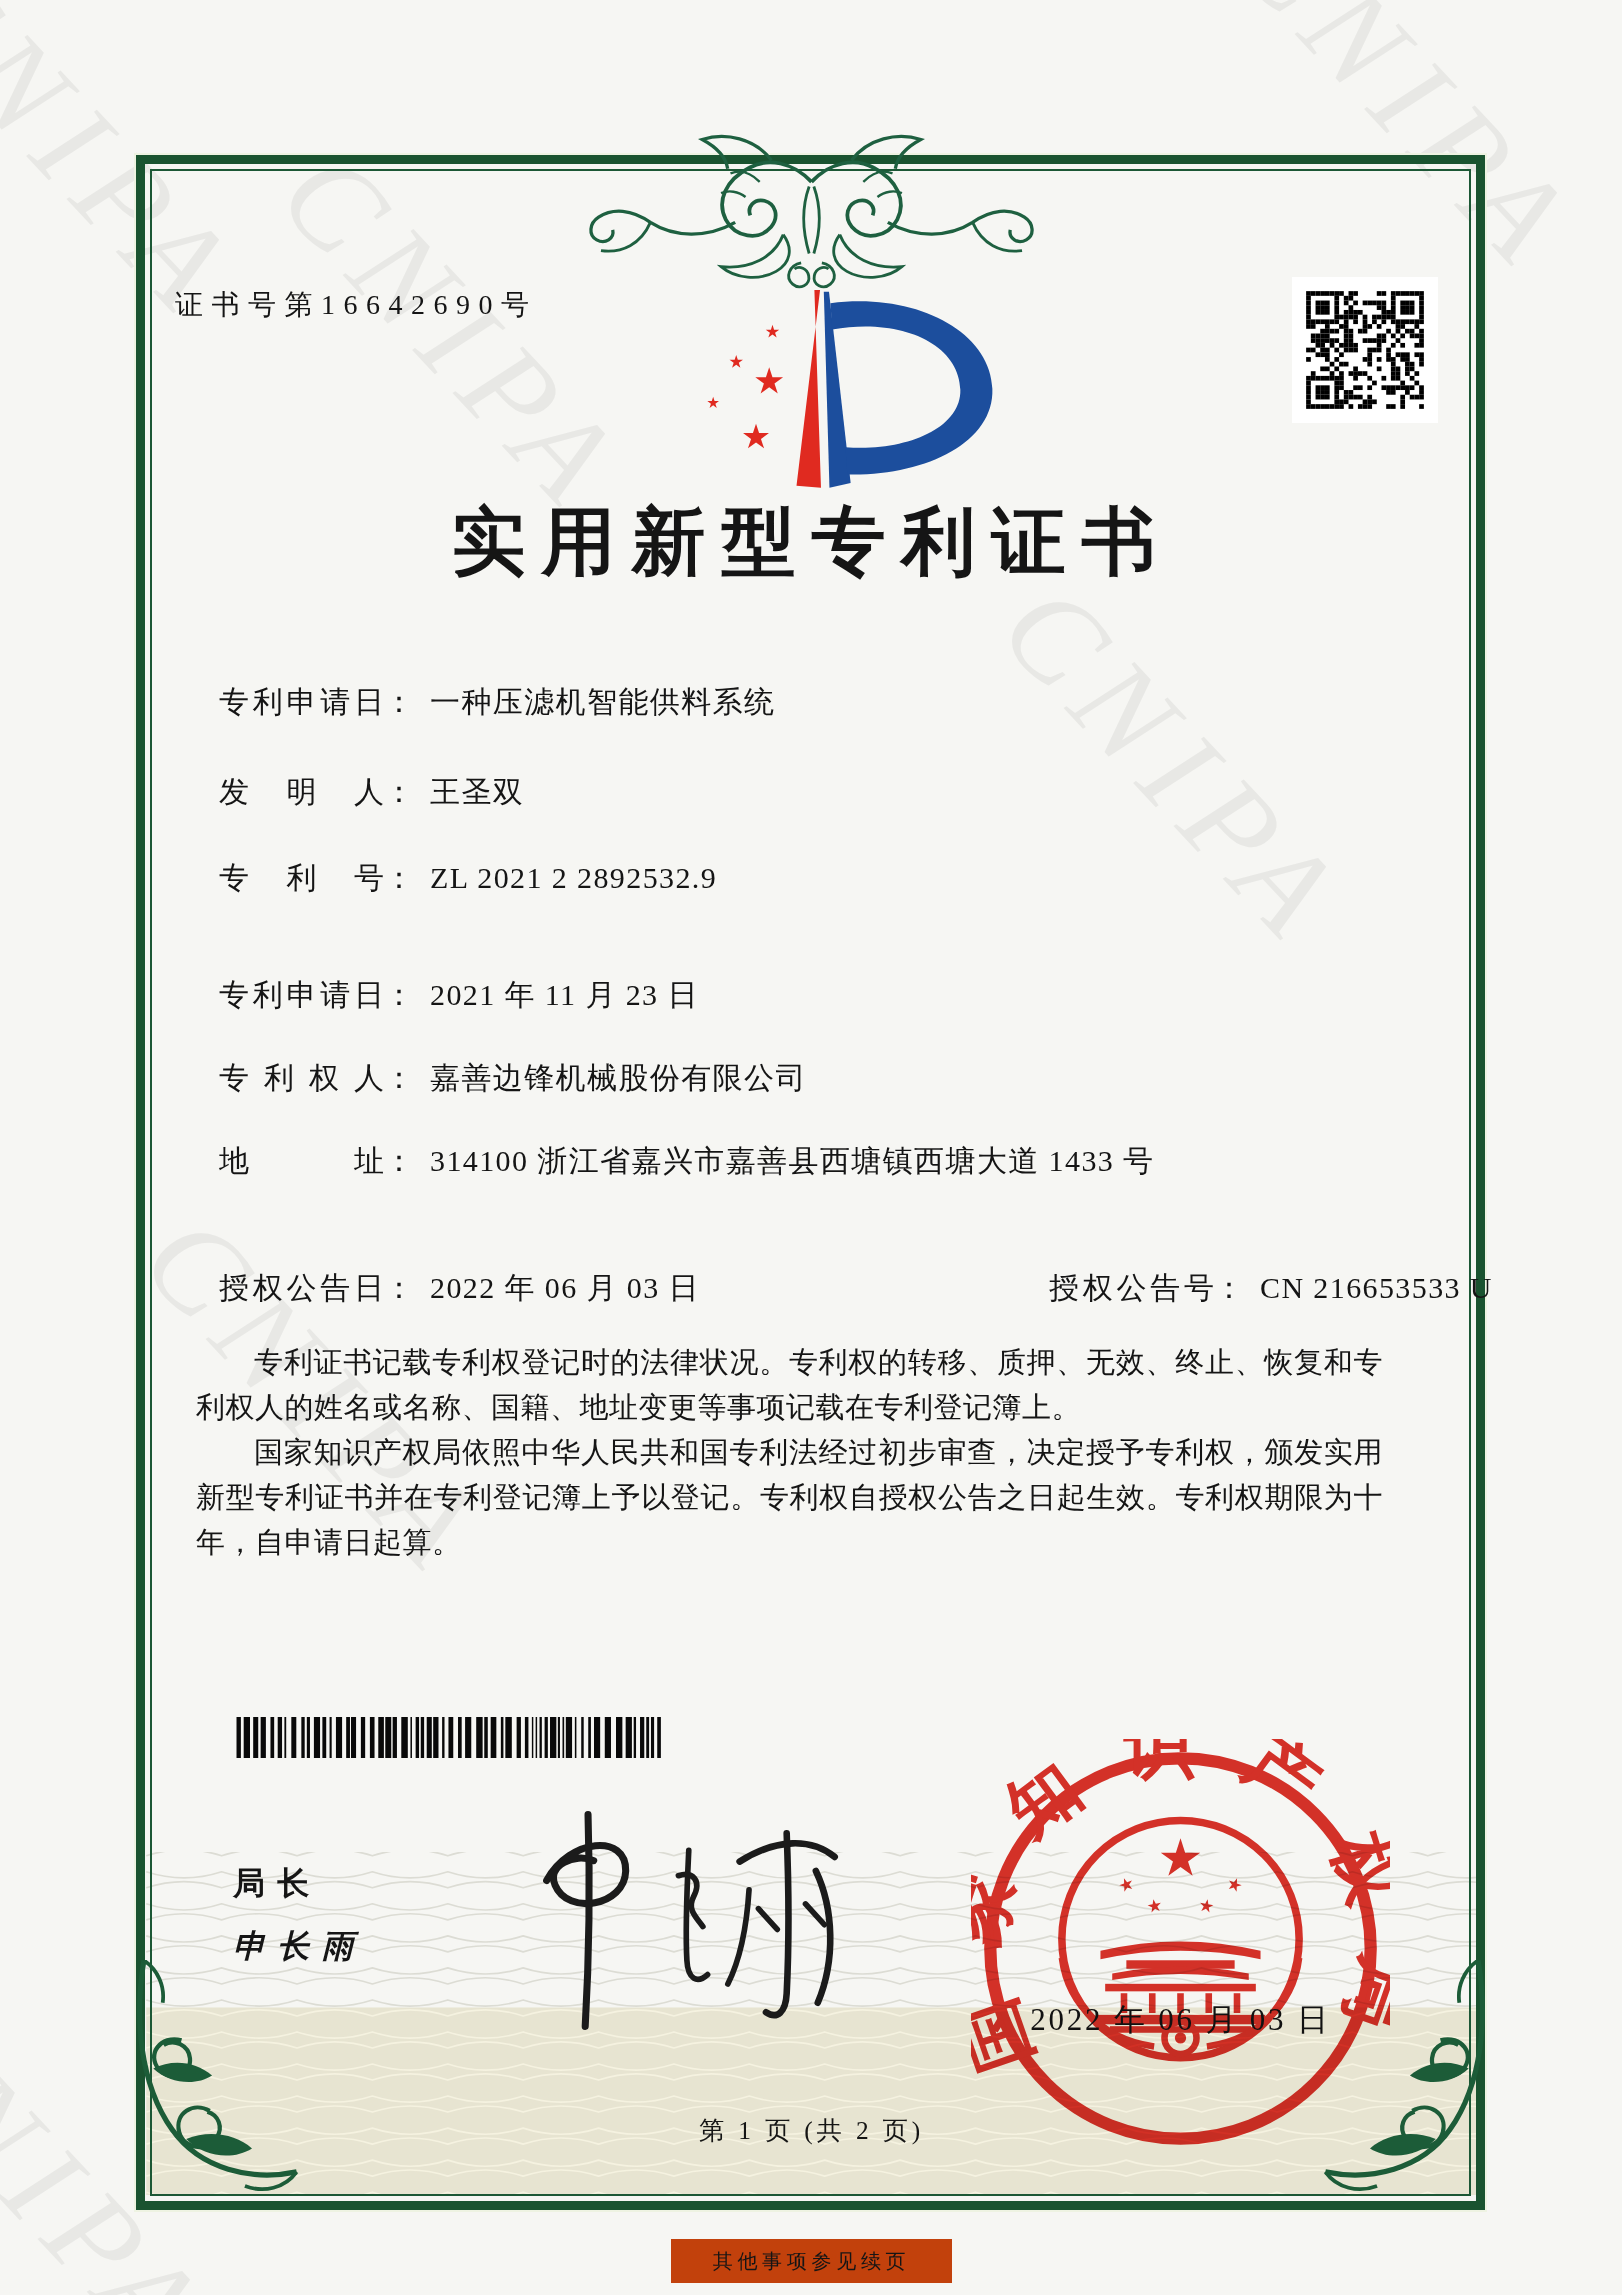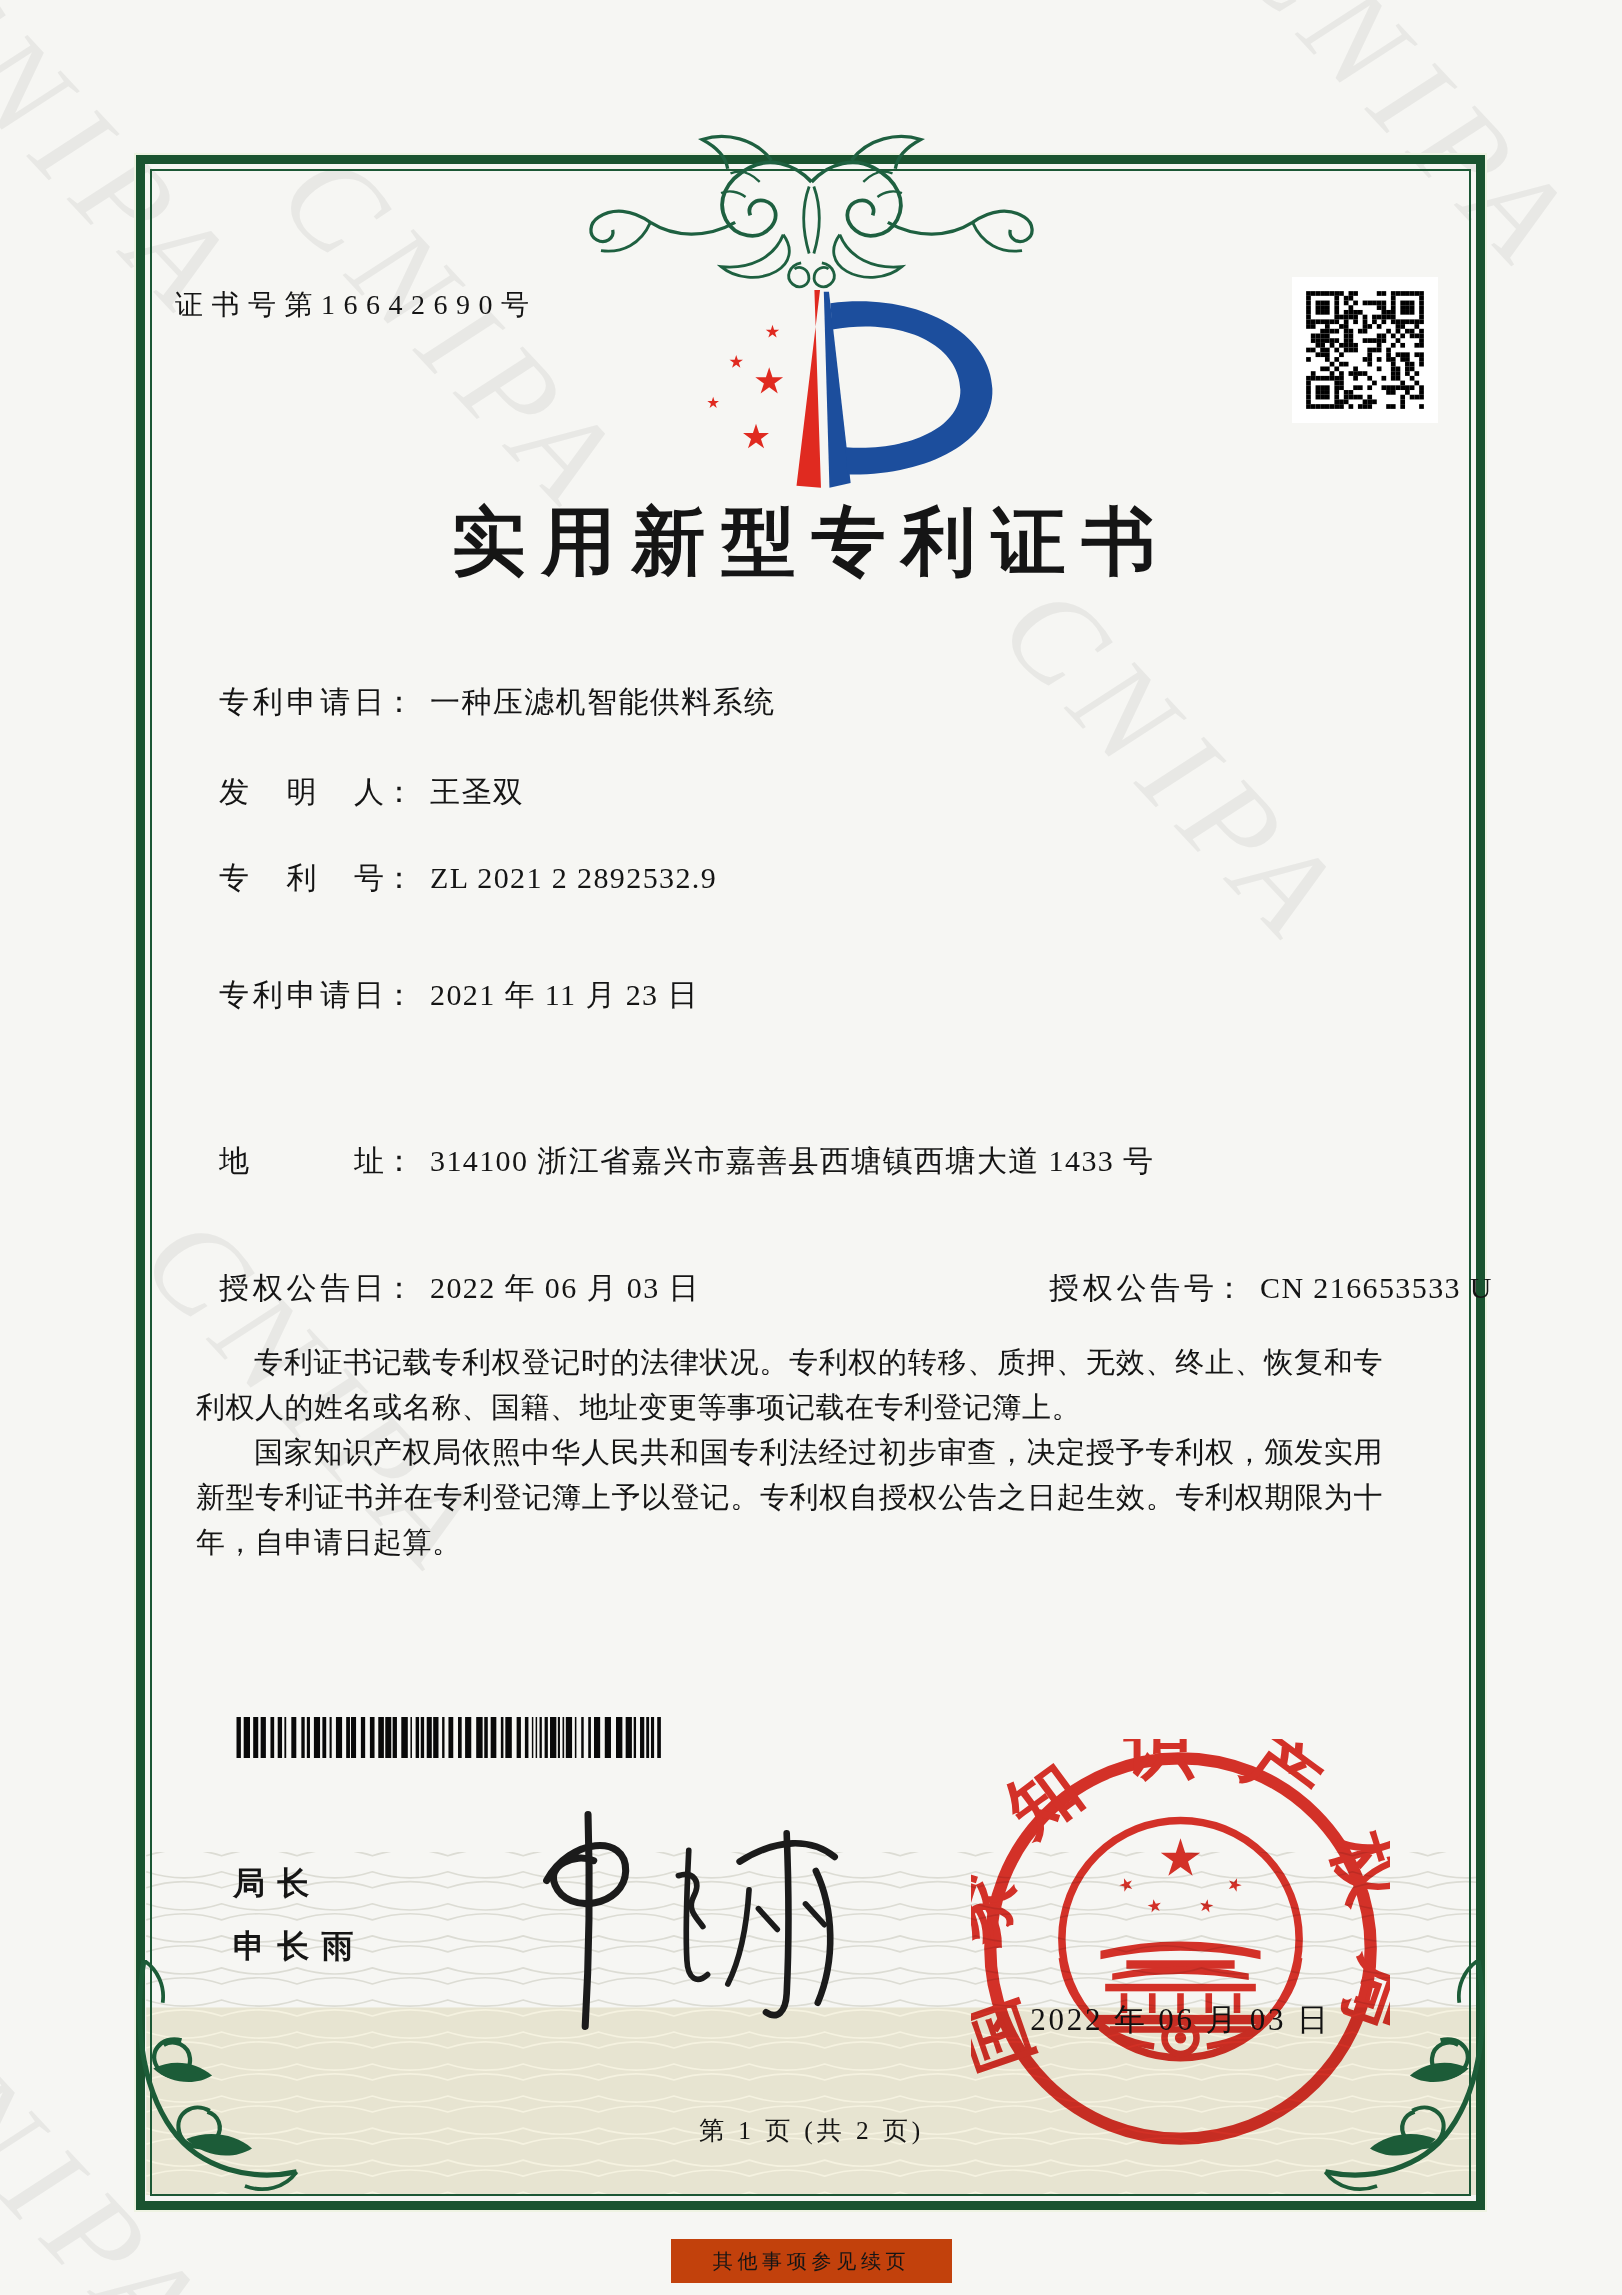--- a/index.html
+++ b/index.html
@@ -23,21 +23,21 @@
   .fvalue{display:inline-block;margin-left:16px;letter-spacing:1.4px;}
   .grant2{position:absolute;left:830px;top:0;white-space:nowrap;}
   
   .body-text{position:absolute;left:196px;top:1340px;width:1187px;font-size:29px;line-height:45px;
              text-align:justify;z-index:3;letter-spacing:0.5px;}
   .body-text p{margin:0;text-indent:2em;}
   
   .officer-role{position:absolute;left:233px;top:1862px;font-size:32px;font-weight:bold;letter-spacing:12.3px;
                 font-family:"Liberation Sans","DejaVu Sans",sans-serif;z-index:4;}
   .officer-name{position:absolute;left:233px;top:1925px;font-size:32px;font-weight:bold;letter-spacing:12.3px;
-                font-family:"Liberation Sans","DejaVu Sans",sans-serif;z-index:4;}
+                font-family:"Liberation Sans","DejaVu Sans",sans-serif;z-index:4;font-style:italic;}
   
   .seal-date{position:absolute;left:992px;top:1999px;width:377px;text-align:center;font-size:31px;
              letter-spacing:2.8px;color:#111;z-index:7;}
   
   .page-info{position:absolute;left:0;top:2114px;width:100%;text-align:center;font-size:25.4px;
              letter-spacing:3.8px;z-index:4;}
   .note-wrap{position:absolute;left:0;top:2239px;width:100%;text-align:center;z-index:3;}
   .note{display:inline-block;background:#c2410c;padding:8.5px 42px;font-size:20px;letter-spacing:4.7px;}
   
   .abs{position:absolute;}
@@ -472,20 +472,23 @@
   </div>
   <div class="row" style="top:772px">
     <span class="flabel">发明人</span><span class="fcolon">：</span><span class="fvalue">王圣双</span>
   </div>
   <div class="row" style="top:858px">
     <span class="flabel">专利号</span><span class="fcolon">：</span><span class="fvalue">ZL 2021 2 2892532.9</span>
   </div>
   <div class="row" style="top:975px">
     <span class="flabel">专利申请日</span><span class="fcolon">：</span><span class="fvalue">2021 年 11 月 23 日</span>
   </div>
+  <div class="row" style="top:1058px">
+    <span class="flabel">专利权人</span><span class="fcolon">：</span><span class="fvalue">嘉善边锋机械股份有限公司</span>
+  </div>
   <div class="row" style="top:1141px">
     <span class="flabel">地址</span><span class="fcolon">：</span><span class="fvalue">314100 浙江省嘉兴市嘉善县西塘镇西塘大道 1433 号</span>
   </div>
 
   <div class="row" style="top:1268px">
     <span class="flabel">授权公告日</span><span class="fcolon">：</span><span class="fvalue">2022 年 06 月 03 日</span>
     <span class="grant2">
       <span class="flabel">授权公告号</span><span class="fcolon">：</span><span class="fvalue">CN 216653533 U</span>
     </span>
   </div>

